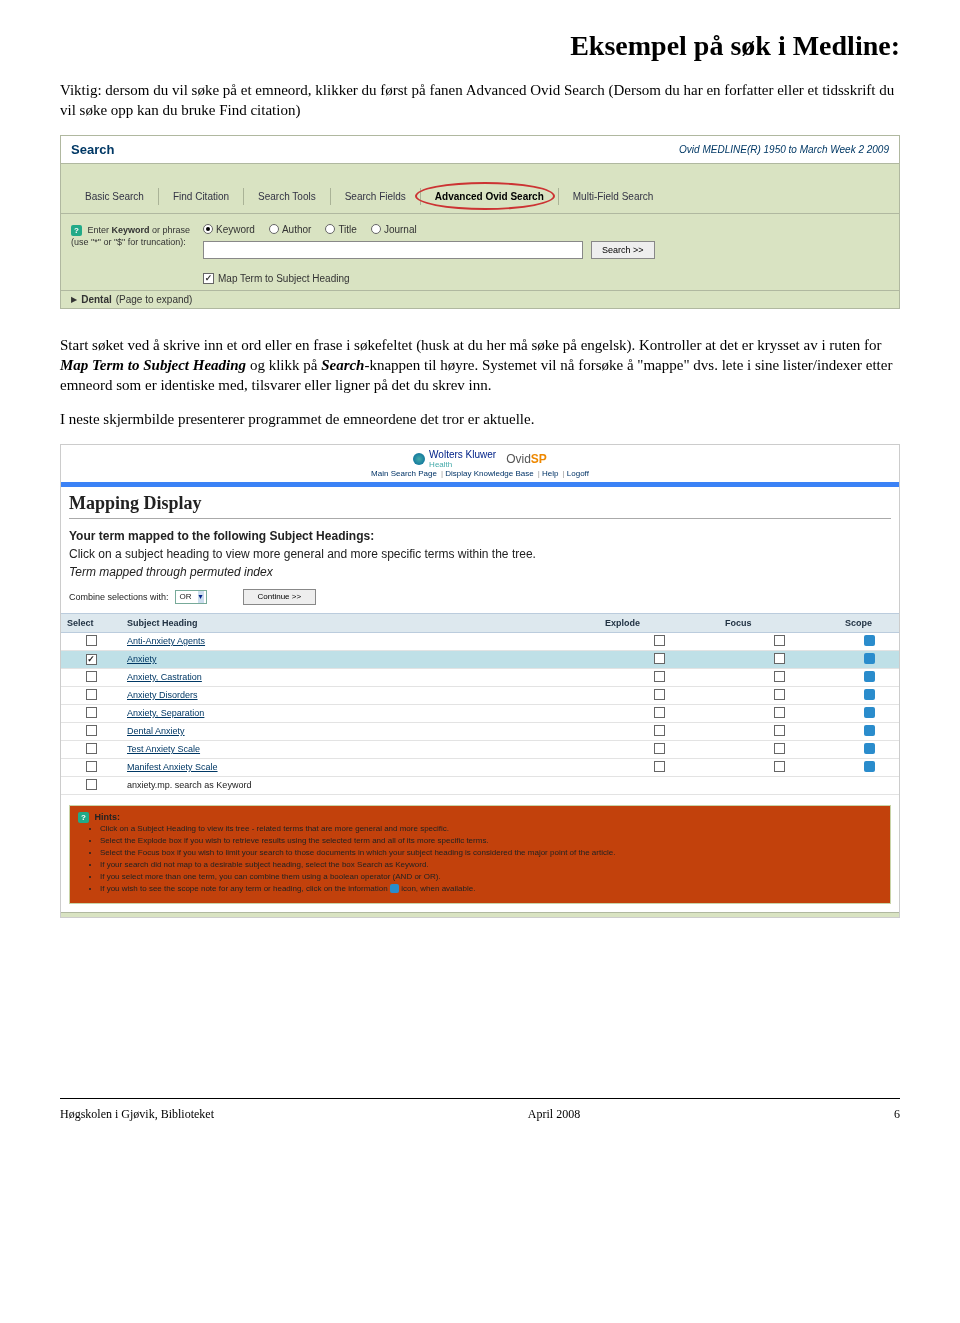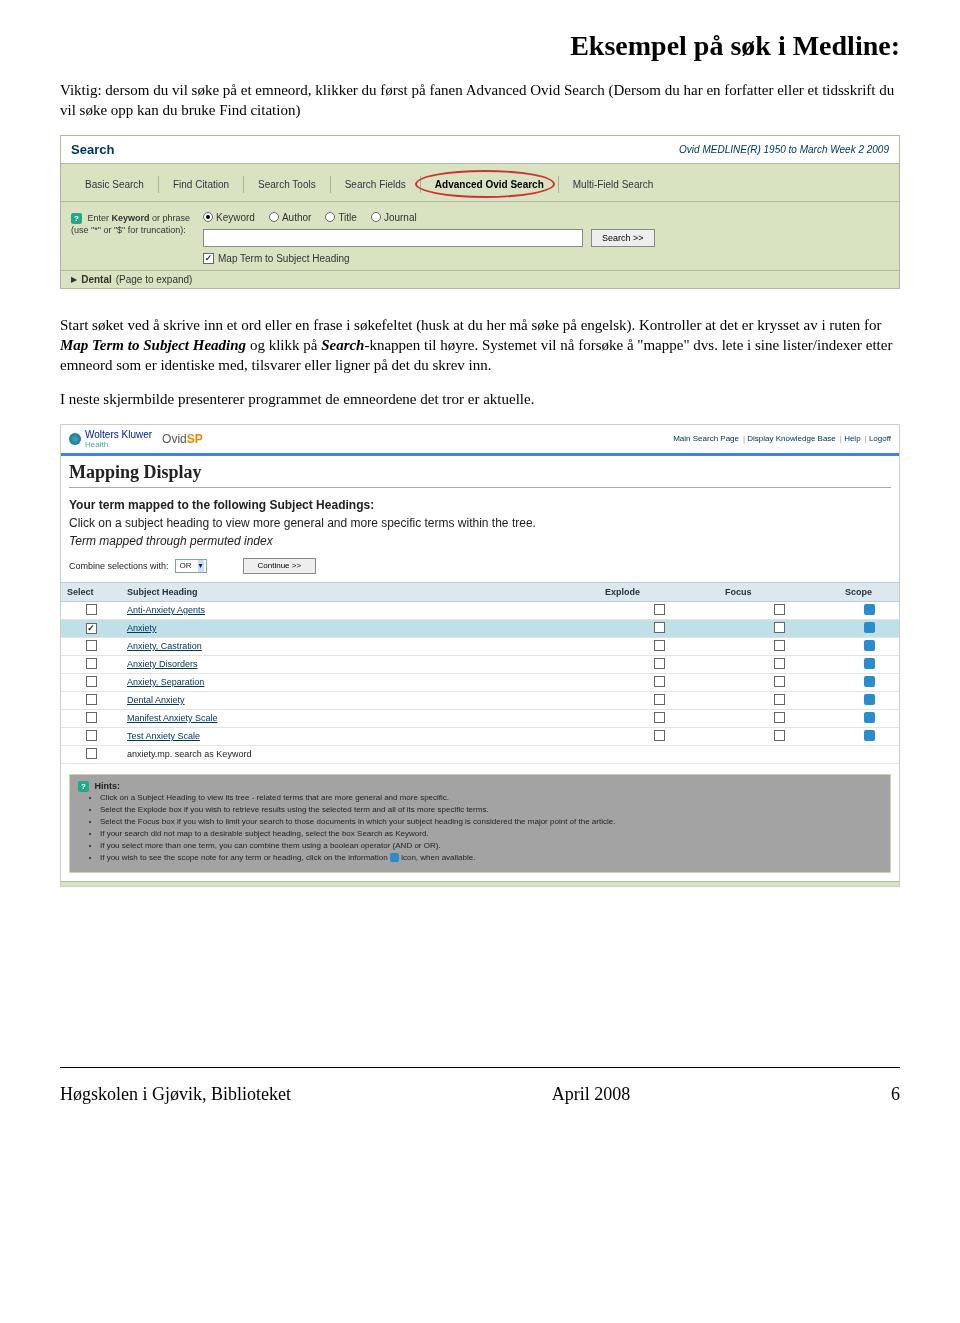--- a/index.html
+++ b/index.html
@@ -36,21 +36,21 @@
     display: flex;
     justify-content: space-between;
     align-items: center;
     border-bottom: 1px solid #b0b8a0;
   }
   .sp-head .h-left { font-weight: bold; font-size: 13px; color: #003865; }
   .sp-head .h-right { font-style: italic; font-size: 10px; color: #003865; }
   .sp-tabs {
     display: flex;
     gap: 0;
-    padding: 12px 10px 8px 10px;
+    padding: 24px 10px 8px 10px;
     border-bottom: 1px solid #b0b8a0;
   }
   .sp-tab {
     padding: 3px 14px;
     font-size: 10px;
     color: #334;
     position: relative;
   }
   .sp-tab + .sp-tab { border-left: 1px solid #aab397; }
   .sp-tab.active { font-weight: bold; color: #000; }
@@ -82,21 +82,21 @@
   .radio-row { display: flex; gap: 14px; margin-bottom: 6px; font-size: 10px; }
   .radio-item { display: flex; align-items: center; gap: 3px; }
   .radio-dot {
     width: 10px; height: 10px; border: 1px solid #666; border-radius: 50%;
     display: inline-block; background: #fff; position: relative;
   }
   .radio-dot.checked::after {
     content: ""; position: absolute; top: 2px; left: 2px;
     width: 4px; height: 4px; border-radius: 50%; background: #000;
   }
-  .search-line { display: flex; gap: 8px; margin-bottom: 6px; align-items: center; }
+  .search-line { display: flex; gap: 8px; margin-bottom: 14px; align-items: center; }
   .search-input {
     flex: 1; max-width: 380px;
     height: 18px; border: 1px solid #888; background: #fff;
   }
   .search-btn {
     height: 18px; font-size: 9px; padding: 0 10px;
     background: #eee; border: 1px solid #888;
   }
   .check-row { display: flex; align-items: center; gap: 4px; font-size: 10px; }
   .chk {
@@ -114,21 +114,21 @@
   .mapping-panel {
     border: 1px solid #ccc;
     font-family: Verdana, Arial, sans-serif;
     font-size: 9px;
     color: #222;
     background: #fff;
     margin-bottom: 20px;
   }
   .mp-top {
     display: flex; justify-content: space-between; align-items: center;
-    padding: 4px 8px; border-bottom: 3px solid #3b82f6;
+    padding: 4px 8px; border-bottom: 5px solid #3b82f6; flex-direction: column;
   }
   .brand-row { display: flex; align-items: center; gap: 10px; }
   .wk-logo { display: flex; align-items: center; gap: 4px; }
   .wk-sq { width: 12px; height: 12px; border-radius: 50%; background: radial-gradient(#4aa, #069); }
   .wk-txt { font-size: 10px; color: #028; }
   .wk-sub { font-size: 8px; color: #4aa; display: block; }
   .ovid-logo { font-size: 12px; color: #555; }
   .ovid-sp { color: #e80; font-weight: bold; }
   .top-links { display: flex; gap: 4px; font-size: 8px; color: #036; }
   .top-links span + span::before { content: " | "; color: #999; }
@@ -165,38 +165,38 @@
   .mp-table tr.hl td { background: #bfe0e7; }
   .subj-link { color: #003865; text-decoration: underline; }
   .subj-plain { color: #222; }
   .scope-icon {
     display: inline-block; width: 11px; height: 11px;
     background: #2a8ccc; border-radius: 2px;
   }
   .hints-box {
     margin: 10px 8px 8px 8px;
     border: 1px solid #c9d4a8;
-    background: #a3a3a3;
+    background: #c2410c;
     padding: 6px 8px 8px 8px;
   }
   .hints-box .ht { font-weight: bold; font-size: 9px; margin-bottom: 3px; }
   .hints-box ul { list-style: disc; padding-left: 22px; }
   .hints-box li { font-size: 8px; line-height: 1.5; }
   .inline-icon {
     display: inline-block; width: 9px; height: 9px;
     background: #2a8ccc; border-radius: 2px; vertical-align: middle;
   }
   .mp-bottom-stripe { height: 5px; background: #d9e3c2; border-top: 1px solid #b0b8a0; }
 
   
   .doc-footer {
     margin-top: 180px;
     border-top: 1px solid #000;
     display: flex; justify-content: space-between;
-    font-size: 18px; padding-top: 16px;
+    font-size: 12px; padding-top: 8px;
   }
 </style>
 </head>
 <body>
 
 <h1 class="title">Eksempel på søk i Medline:</h1>
 
 <p class="para">Viktig: dersom du vil søke på et emneord, klikker du først på fanen Advanced Ovid Search (Dersom du har en forfatter eller et tidsskrift du vil søke opp kan du bruke Find citation)</p>
 
 <div class="search-panel">
@@ -345,28 +345,28 @@
         </tr>
         <tr>
           <td style="text-align: center;"><span class="chk"></span></td>
           <td><span class="subj-link">Dental Anxiety</span></td>
           <td style="text-align: center;"><span class="chk"></span></td>
           <td style="text-align: center;"><span class="chk"></span></td>
           <td style="text-align: center;"><span class="scope-icon"></span></td>
         </tr>
         <tr>
           <td style="text-align: center;"><span class="chk"></span></td>
+          <td><span class="subj-link">Test Anxiety Scale</span></td>
+          <td style="text-align: center;"><span class="chk"></span></td>
+          <td style="text-align: center;"><span class="chk"></span></td>
+          <td style="text-align: center;"><span class="scope-icon"></span></td>
+        </tr>
+        <tr>
+          <td style="text-align: center;"><span class="chk"></span></td>
           <td><span class="subj-link">Manifest Anxiety Scale</span></td>
-          <td style="text-align: center;"><span class="chk"></span></td>
-          <td style="text-align: center;"><span class="chk"></span></td>
-          <td style="text-align: center;"><span class="scope-icon"></span></td>
-        </tr>
-        <tr>
-          <td style="text-align: center;"><span class="chk"></span></td>
-          <td><span class="subj-link">Test Anxiety Scale</span></td>
           <td style="text-align: center;"><span class="chk"></span></td>
           <td style="text-align: center;"><span class="chk"></span></td>
           <td style="text-align: center;"><span class="scope-icon"></span></td>
         </tr>
         <tr>
           <td style="text-align: center;"><span class="chk"></span></td>
           <td><span class="subj-plain" style="">anxiety.mp. search as Keyword</span></td>
           <td style="text-align: center;"></td>
           <td style="text-align: center;"></td>
           <td style="text-align: center;"></td>

